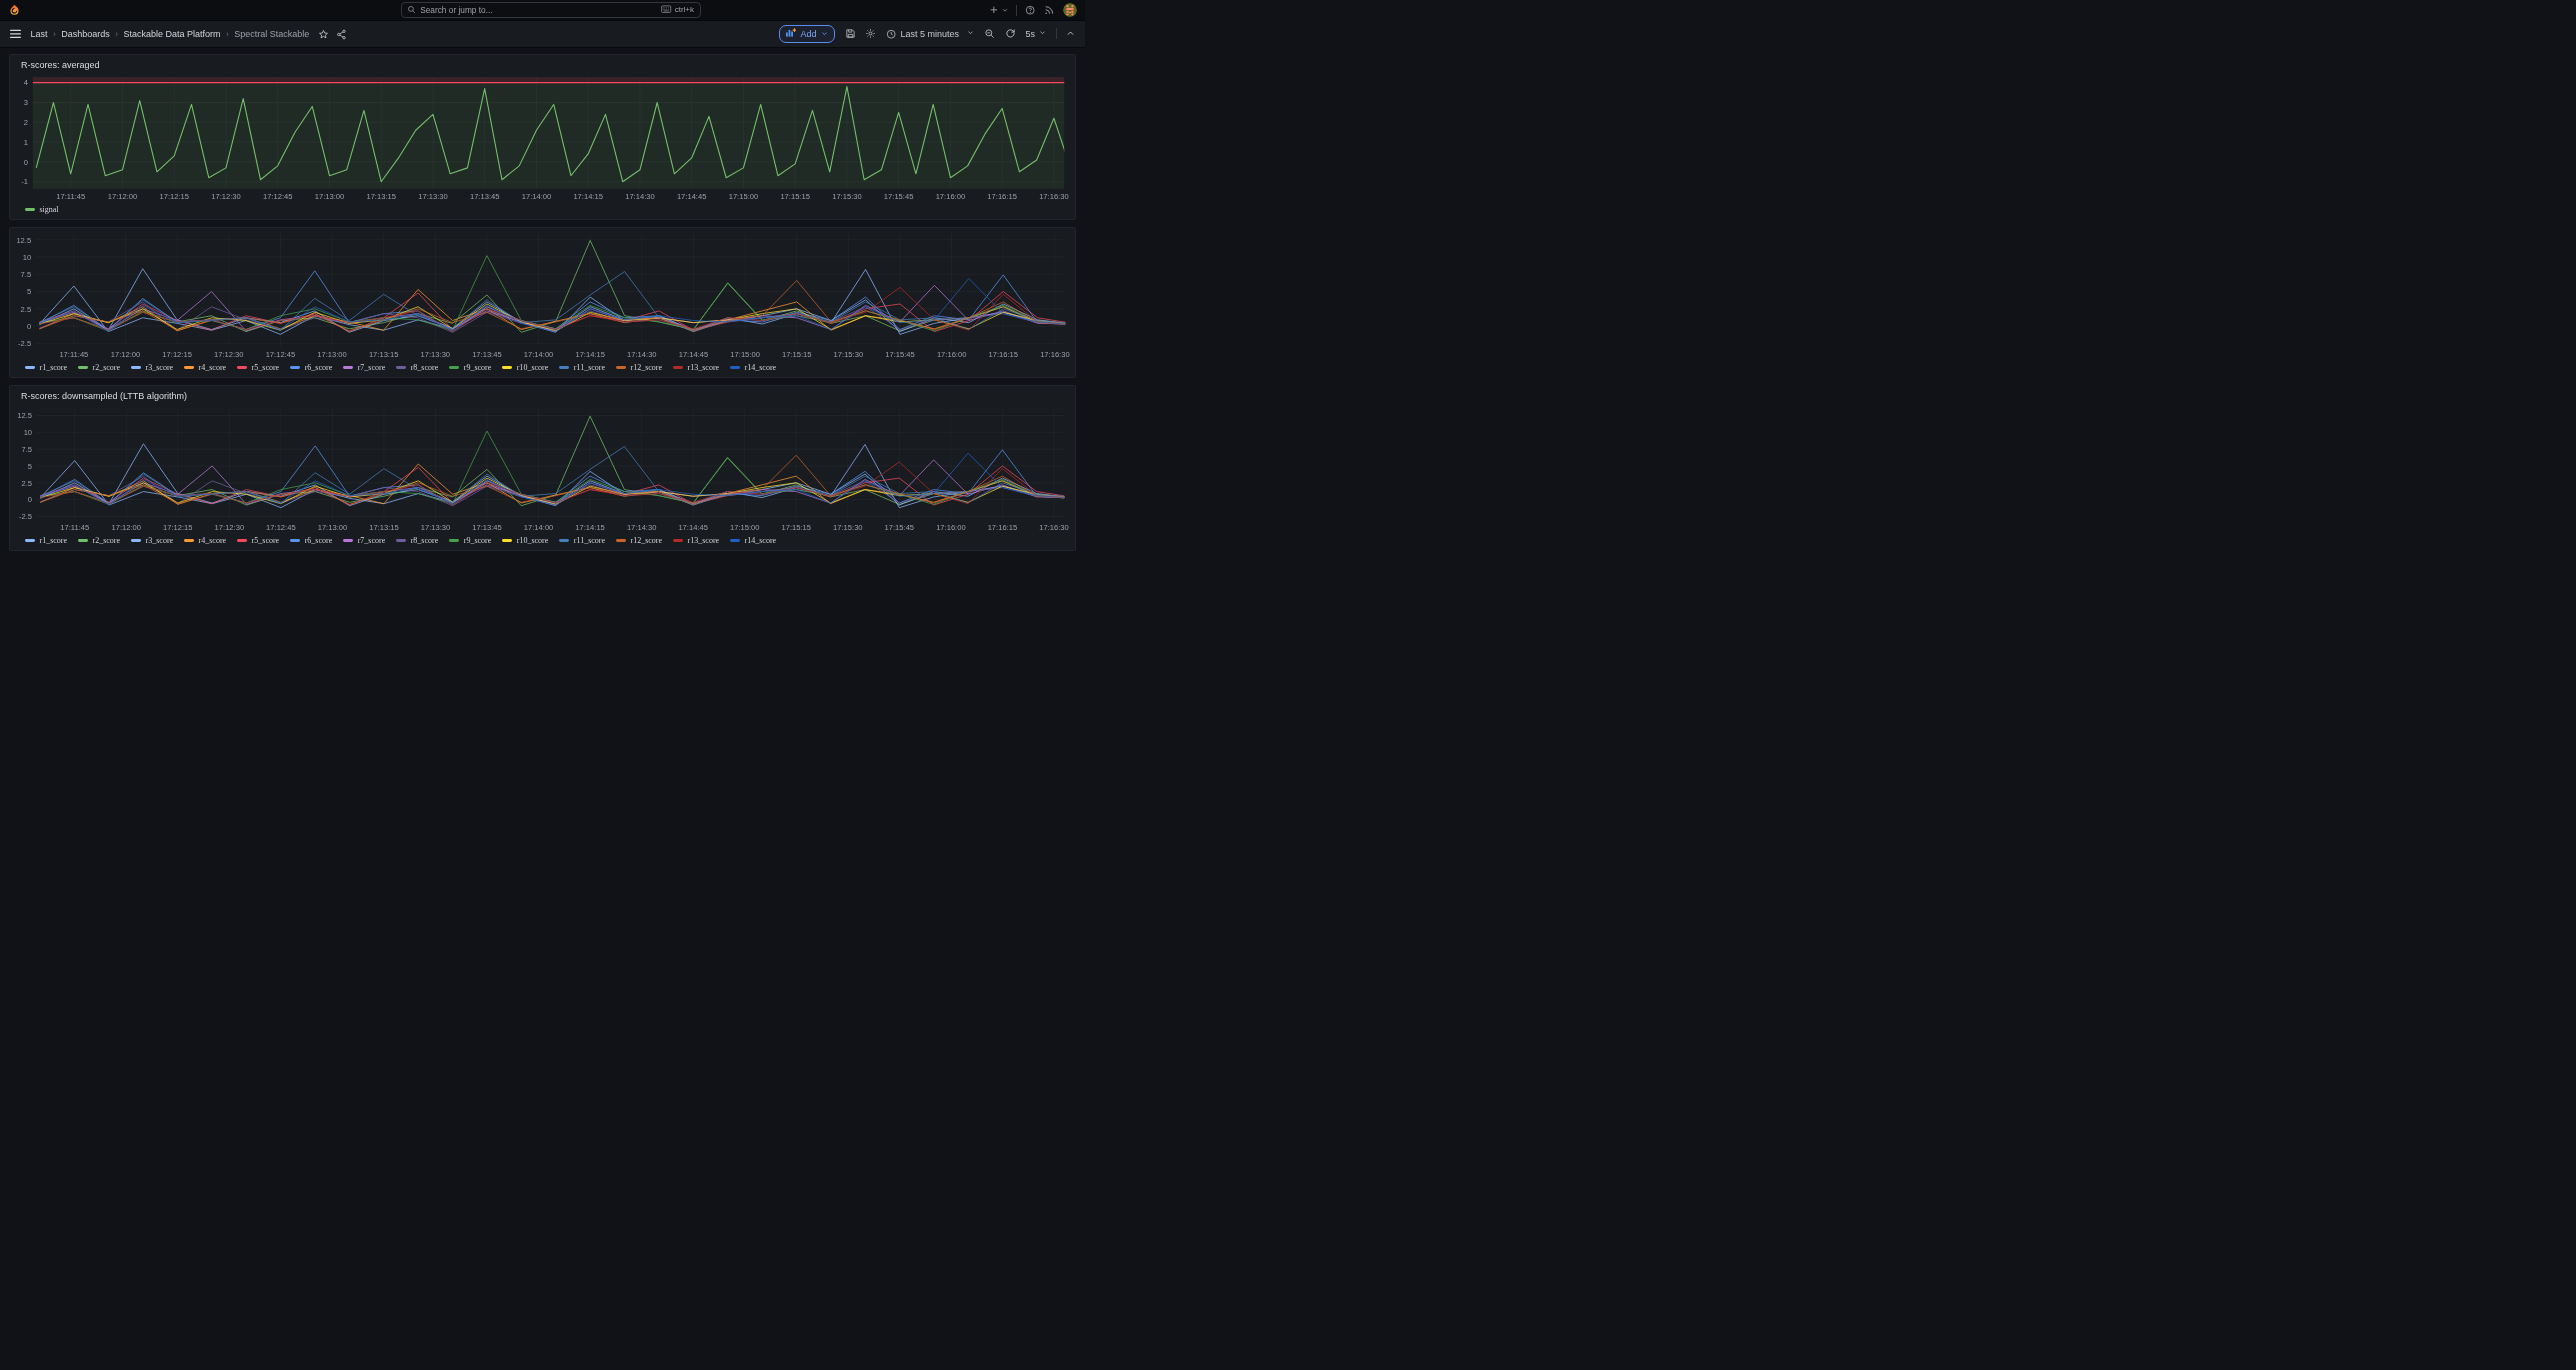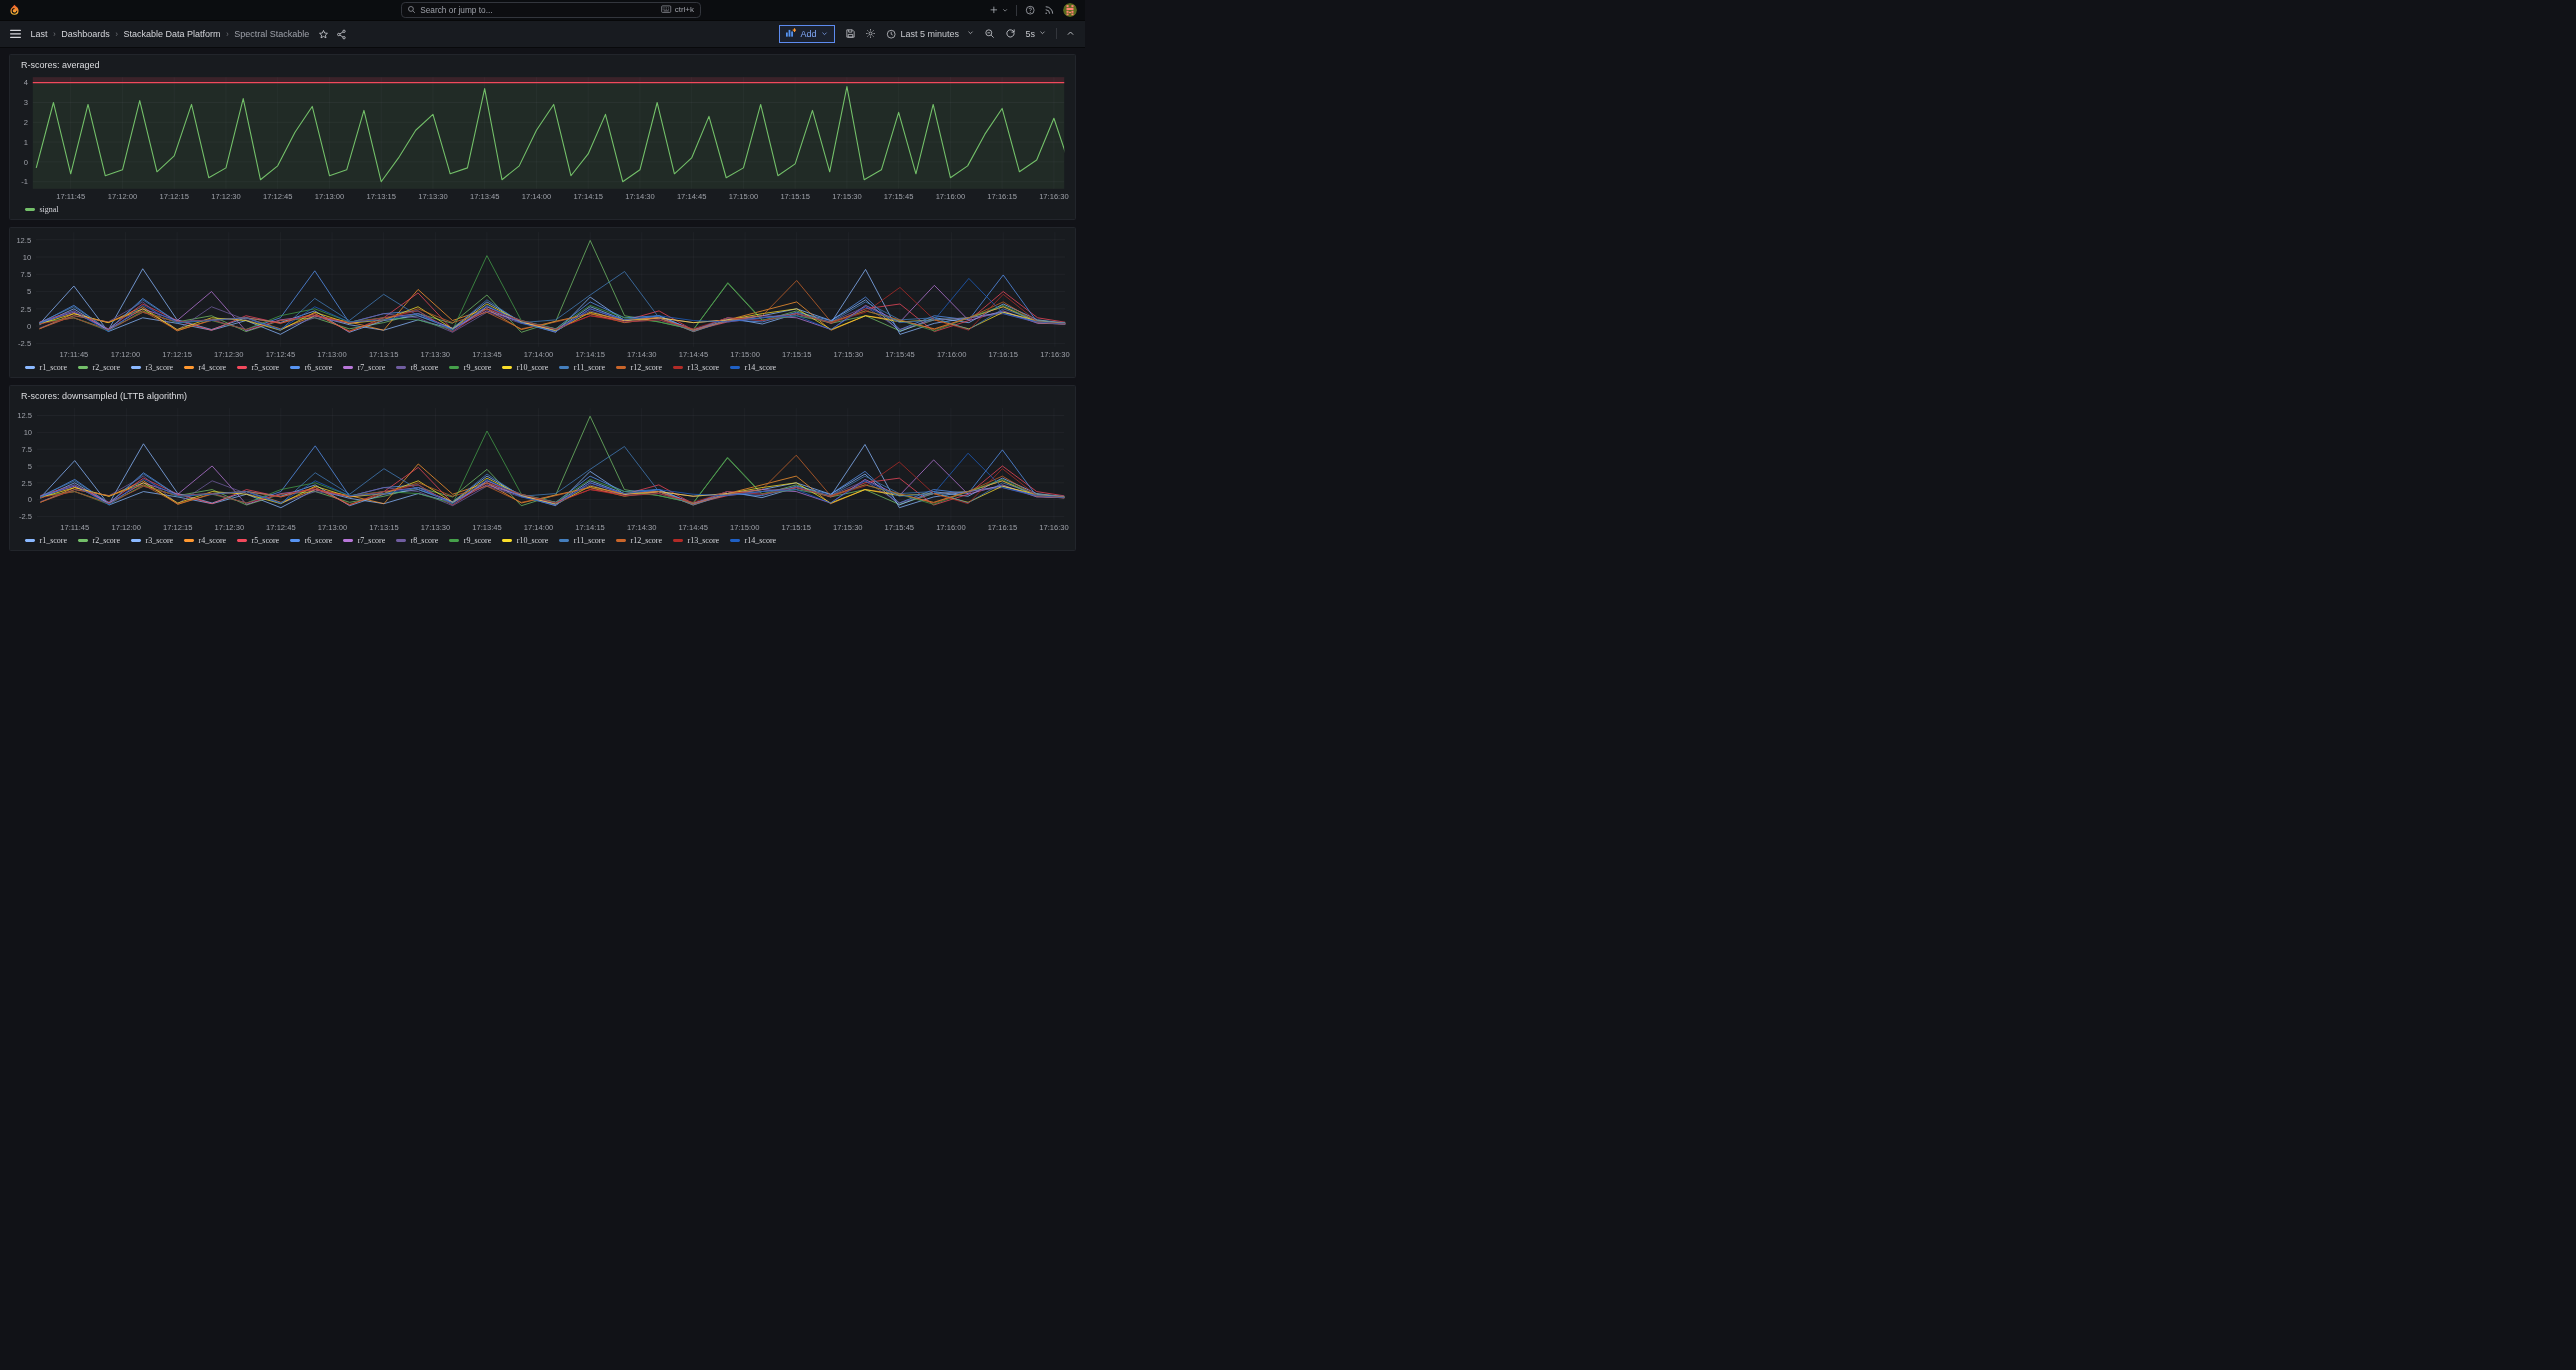--- a/index.html
+++ b/index.html
@@ -25,21 +25,21 @@
   
   .toolbar { height:27px; background:#181b20; display:flex; align-items:center;
     padding:0 9.7px; gap:5.5px; border-bottom:0.7px solid #08090b; }
   .crumbs { display:flex; align-items:center; gap:5.5px; font-size:9px; margin-left:4.2px; }
   .crumb { color:#d5d6db; cursor:pointer; }
   .crumb.current { color:#9da0a8; cursor:default; }
   .csep { color:#6e7076; font-size:8.3px; }
   .tb-icons { display:flex; align-items:center; gap:7px; margin-left:2.8px; }
   .toolbar-right { margin-left:auto; display:flex; align-items:center; gap:9.7px; }
   .addbtn { display:flex; align-items:center; gap:4.2px; height:17.3px; padding:0 6.2px;
-    border:0.7px solid #5d8bef; border-radius:0; color:#82a8f8; font-size:9px;
+    border:0.7px solid #5d8bef; border-radius:7px; color:#82a8f8; font-size:9px;
     background:rgba(61,113,217,0.08); cursor:pointer; }
   .tgroup { display:flex; gap:4.2px; color:#c7c9ce; font-size:9px; cursor:pointer; }
   .icnbtn { color:#c7c9ce; display:flex; align-items:center; cursor:pointer; }
 
   
   main { padding:5.5px 9px; display:flex; flex-direction:column; gap:7px; }
   .panel { background:#181b1f; border:0.7px solid #22252b; border-radius:1.4px; overflow:hidden; }
   .panel h2 { font-size:9px; font-weight:500; color:#dcdde0; padding:5.5px 11px 2.1px; height:18px; }
   .chart { width:1066px; }
   .c0 { height:131px; } .c1 { height:134px; } .c2 { height:131px; }

